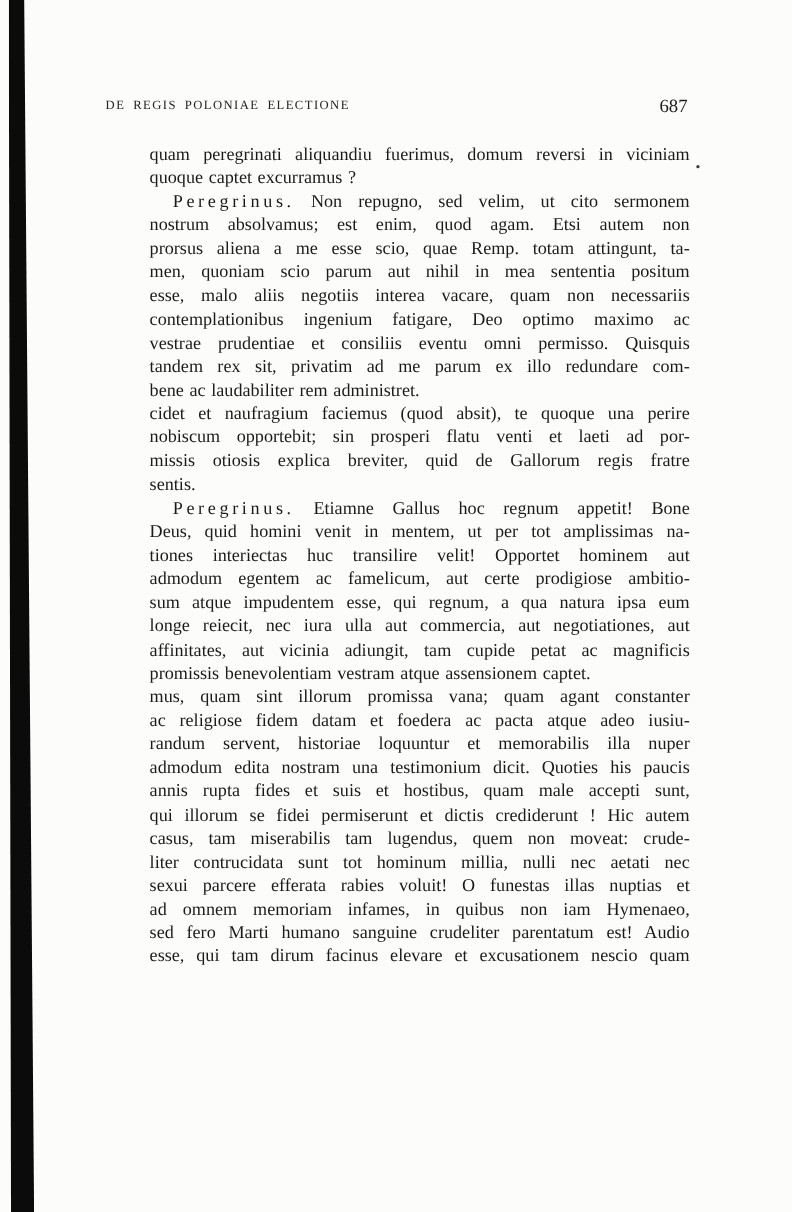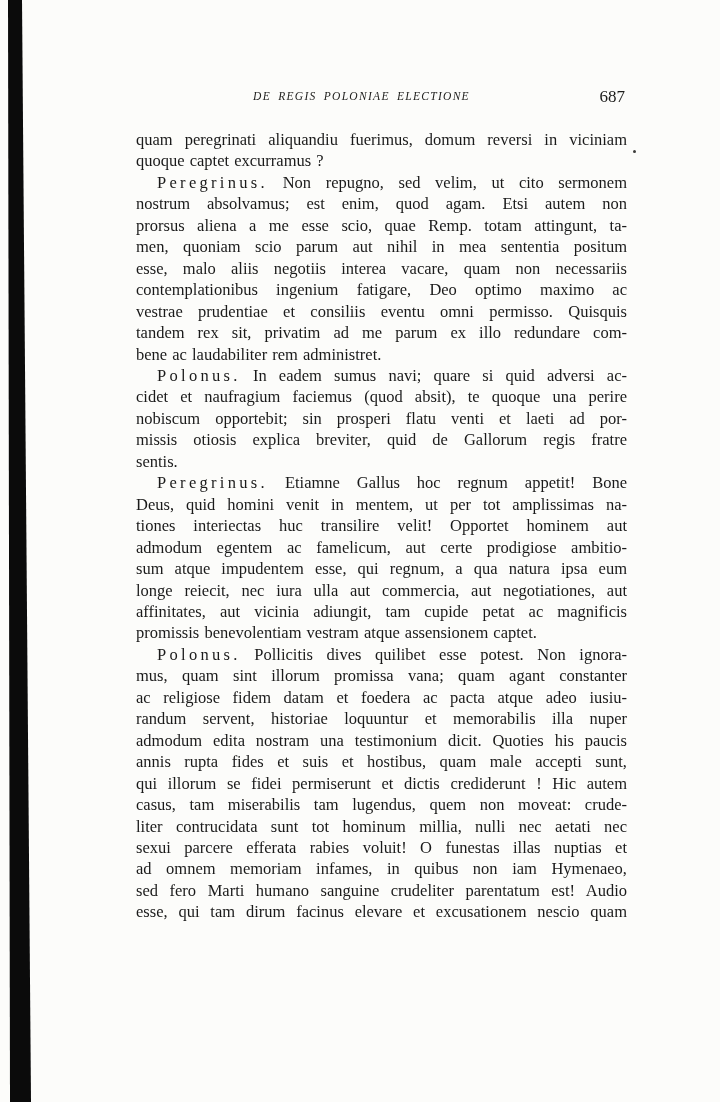--- a/index.html
+++ b/index.html
@@ -30,26 +30,25 @@
     top: 87px;
     left: 96px;
     width: 531px;
     height: 20px;
   }
   .running-title {
     position: absolute;
     left: 0;
     right: 0;
     top: 3px;
-    text-align: center;
+    text-align: left;
     font-size: 11.5px;
     letter-spacing: 1.3px;
     word-spacing: 3px;
     color: #222220;
-    font-style: italic;
   }
   .running-page-number {
     position: absolute;
     right: 2px;
     top: 0;
     font-size: 17px;
     color: #1c1c1a;
   }
   .text-block {
     position: absolute;
@@ -103,34 +102,32 @@
       <div class="line last">quoque captet excurramus ?</div>
       <div class="line indent"><span class="speaker">Peregrinus.</span> Non repugno, sed velim, ut cito sermonem</div>
       <div class="line">nostrum absolvamus; est enim, quod agam.  Etsi autem non</div>
       <div class="line">prorsus aliena a me esse scio, quae Remp. totam attingunt, ta-</div>
       <div class="line">men, quoniam scio parum aut nihil in mea sententia positum</div>
       <div class="line">esse, malo aliis negotiis interea vacare, quam non necessariis</div>
       <div class="line">contemplationibus ingenium fatigare, Deo optimo maximo ac</div>
       <div class="line">vestrae prudentiae et consiliis eventu omni permisso.  Quisquis</div>
       <div class="line">tandem rex sit, privatim ad me parum ex illo redundare com-</div>
       <div class="line last">bene ac laudabiliter rem administret.</div>
-      <div class="line indent"><span class="speaker">Polonus.</span> In eadem sumus navi; quare si quid adversi ac-</div>
       <div class="line">cidet et naufragium faciemus (quod absit), te quoque una perire</div>
       <div class="line">nobiscum opportebit;  sin prosperi flatu venti et laeti ad por-</div>
       <div class="line">missis otiosis explica breviter, quid de Gallorum regis fratre</div>
       <div class="line last">sentis.</div>
       <div class="line indent"><span class="speaker">Peregrinus.</span> Etiamne Gallus hoc regnum appetit!  Bone</div>
       <div class="line">Deus, quid homini venit in mentem, ut per tot amplissimas na-</div>
       <div class="line">tiones interiectas huc transilire velit!  Opportet hominem aut</div>
       <div class="line">admodum egentem ac famelicum, aut certe prodigiose ambitio-</div>
       <div class="line">sum atque impudentem esse, qui regnum, a qua natura ipsa eum</div>
       <div class="line">longe reiecit, nec iura ulla aut commercia, aut negotiationes, aut</div>
       <div class="line">affinitates, aut vicinia adiungit, tam cupide petat ac magnificis</div>
       <div class="line last">promissis benevolentiam vestram atque assensionem captet.</div>
-      <div class="line indent"><span class="speaker">Polonus.</span> Pollicitis dives quilibet esse potest. Non ignora-</div>
       <div class="line">mus, quam sint illorum promissa vana;  quam agant constanter</div>
       <div class="line">ac religiose fidem datam et foedera ac pacta atque adeo iusiu-</div>
       <div class="line">randum servent, historiae loquuntur et memorabilis illa nuper</div>
       <div class="line">admodum edita nostram una testimonium dicit.  Quoties his paucis</div>
       <div class="line">annis rupta fides et suis et hostibus, quam male accepti sunt,</div>
       <div class="line">qui illorum se fidei permiserunt et dictis crediderunt !  Hic autem</div>
       <div class="line">casus, tam miserabilis tam lugendus, quem non moveat: crude-</div>
       <div class="line">liter contrucidata sunt tot hominum millia, nulli nec aetati nec</div>
       <div class="line">sexui parcere efferata rabies voluit!  O funestas illas nuptias et</div>
       <div class="line">ad omnem memoriam infames, in quibus non iam Hymenaeo,</div>

